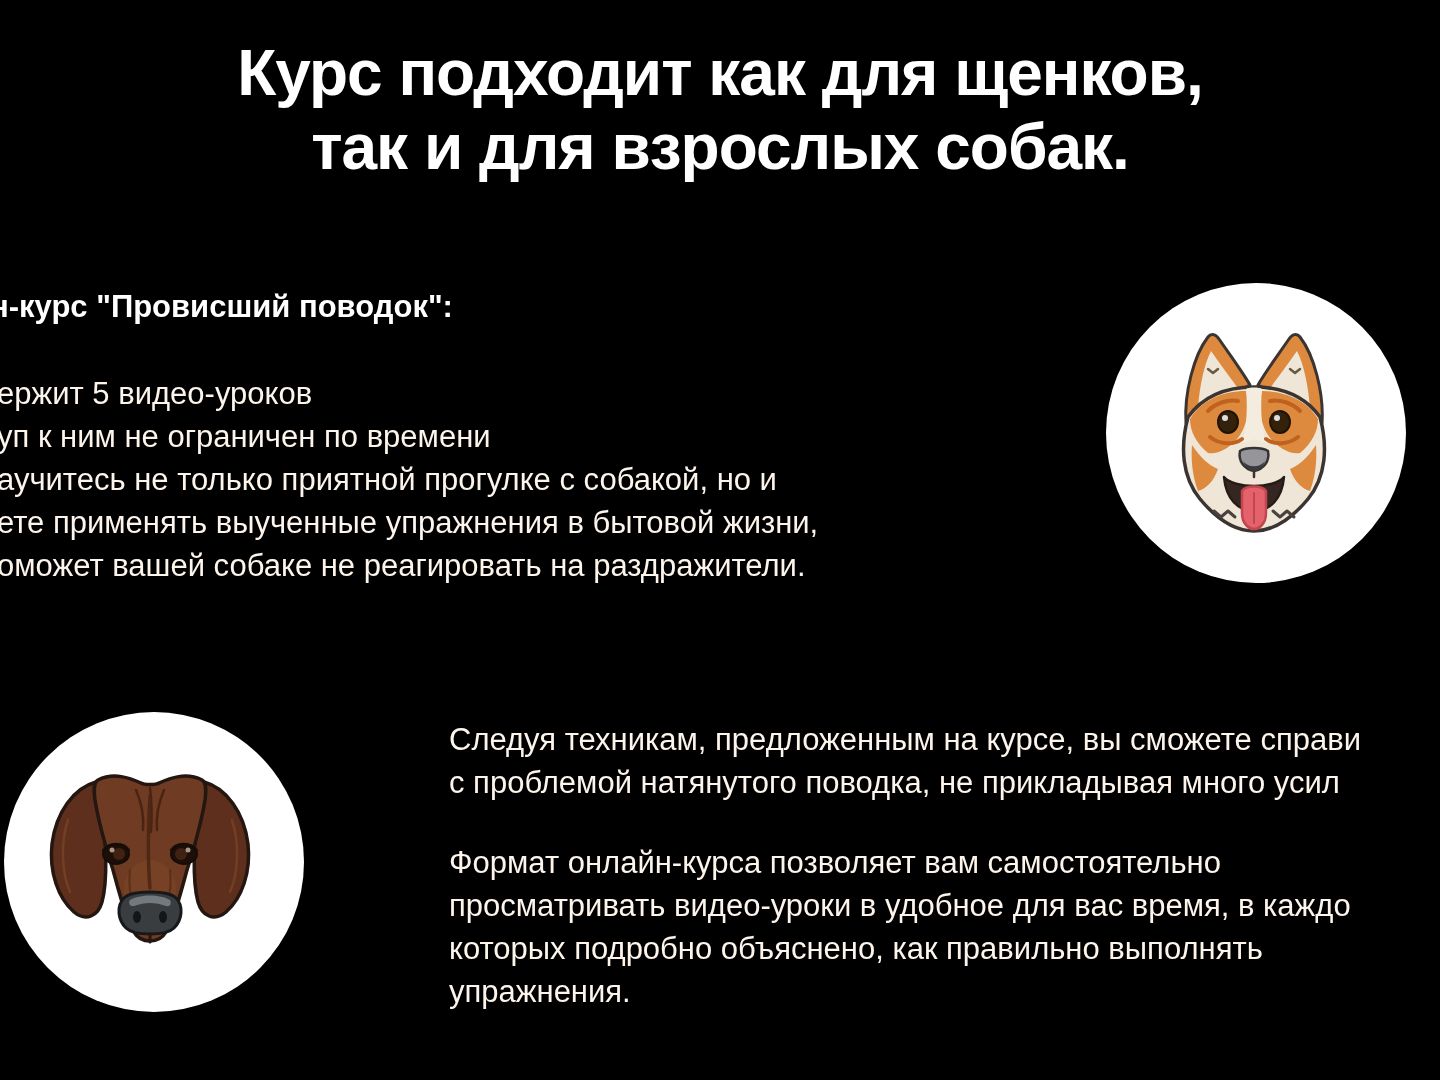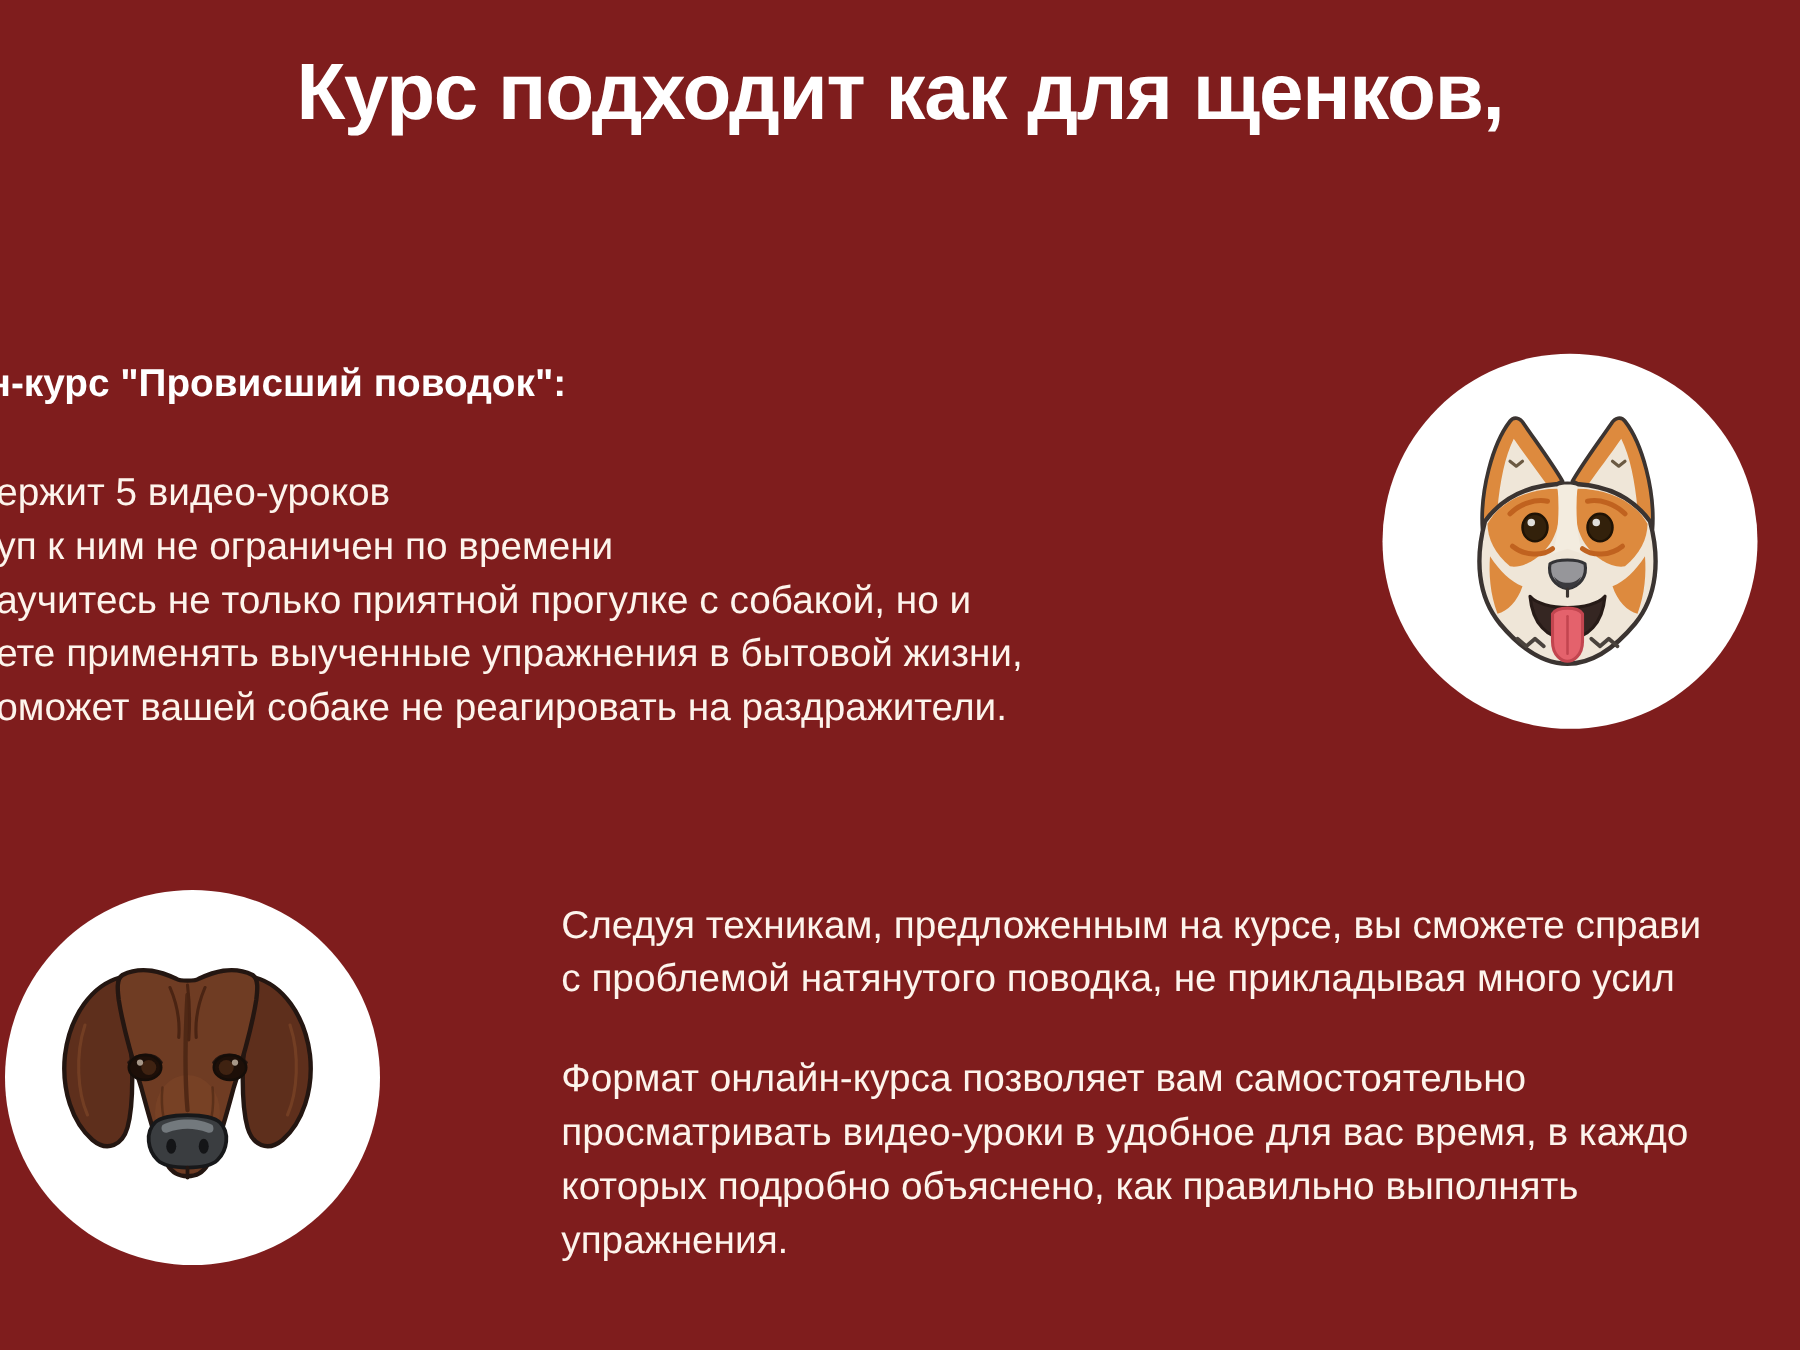--- a/index.html
+++ b/index.html
@@ -10,21 +10,21 @@
     overflow: hidden;
   }
   body {
     background: #b2330a;
     font-family: "Liberation Sans", "DejaVu Sans", sans-serif;
   }
   .canvas {
     position: relative;
     width: 1440px;
     height: 1080px;
-    background: #7f1d1d;
+    background: #000000;
     overflow: hidden;
   }
   .main-heading {
     position: absolute;
     top: 36px;
     left: 0;
     width: 100%;
     margin: 0;
     text-align: center;
     color: #ffffff;
@@ -82,20 +82,21 @@
   .corgi-svg     { left: 58px; top: 44px; }
   .dachshund-svg { left: 36px; top: 58px; }
 </style>
 </head>
 <body>
 
 <div class="canvas">
 
   <h1 class="main-heading">
     <span>Курс подходит как для щенков,</span>
+    <span>так и для взрослых собак.</span>
   </h1>
 
   <div class="left-block">
     <div class="left-subheading">н-курс "Провисший поводок":</div>
     <div class="left-lines">
       <div>ержит 5 видео-уроков</div>
       <div>уп к ним не ограничен по времени</div>
       <div>аучитесь не только приятной прогулке с собакой, но и</div>
       <div>ете применять выученные упражнения в бытовой жизни,</div>
       <div>оможет вашей собаке не реагировать на раздражители.</div>

